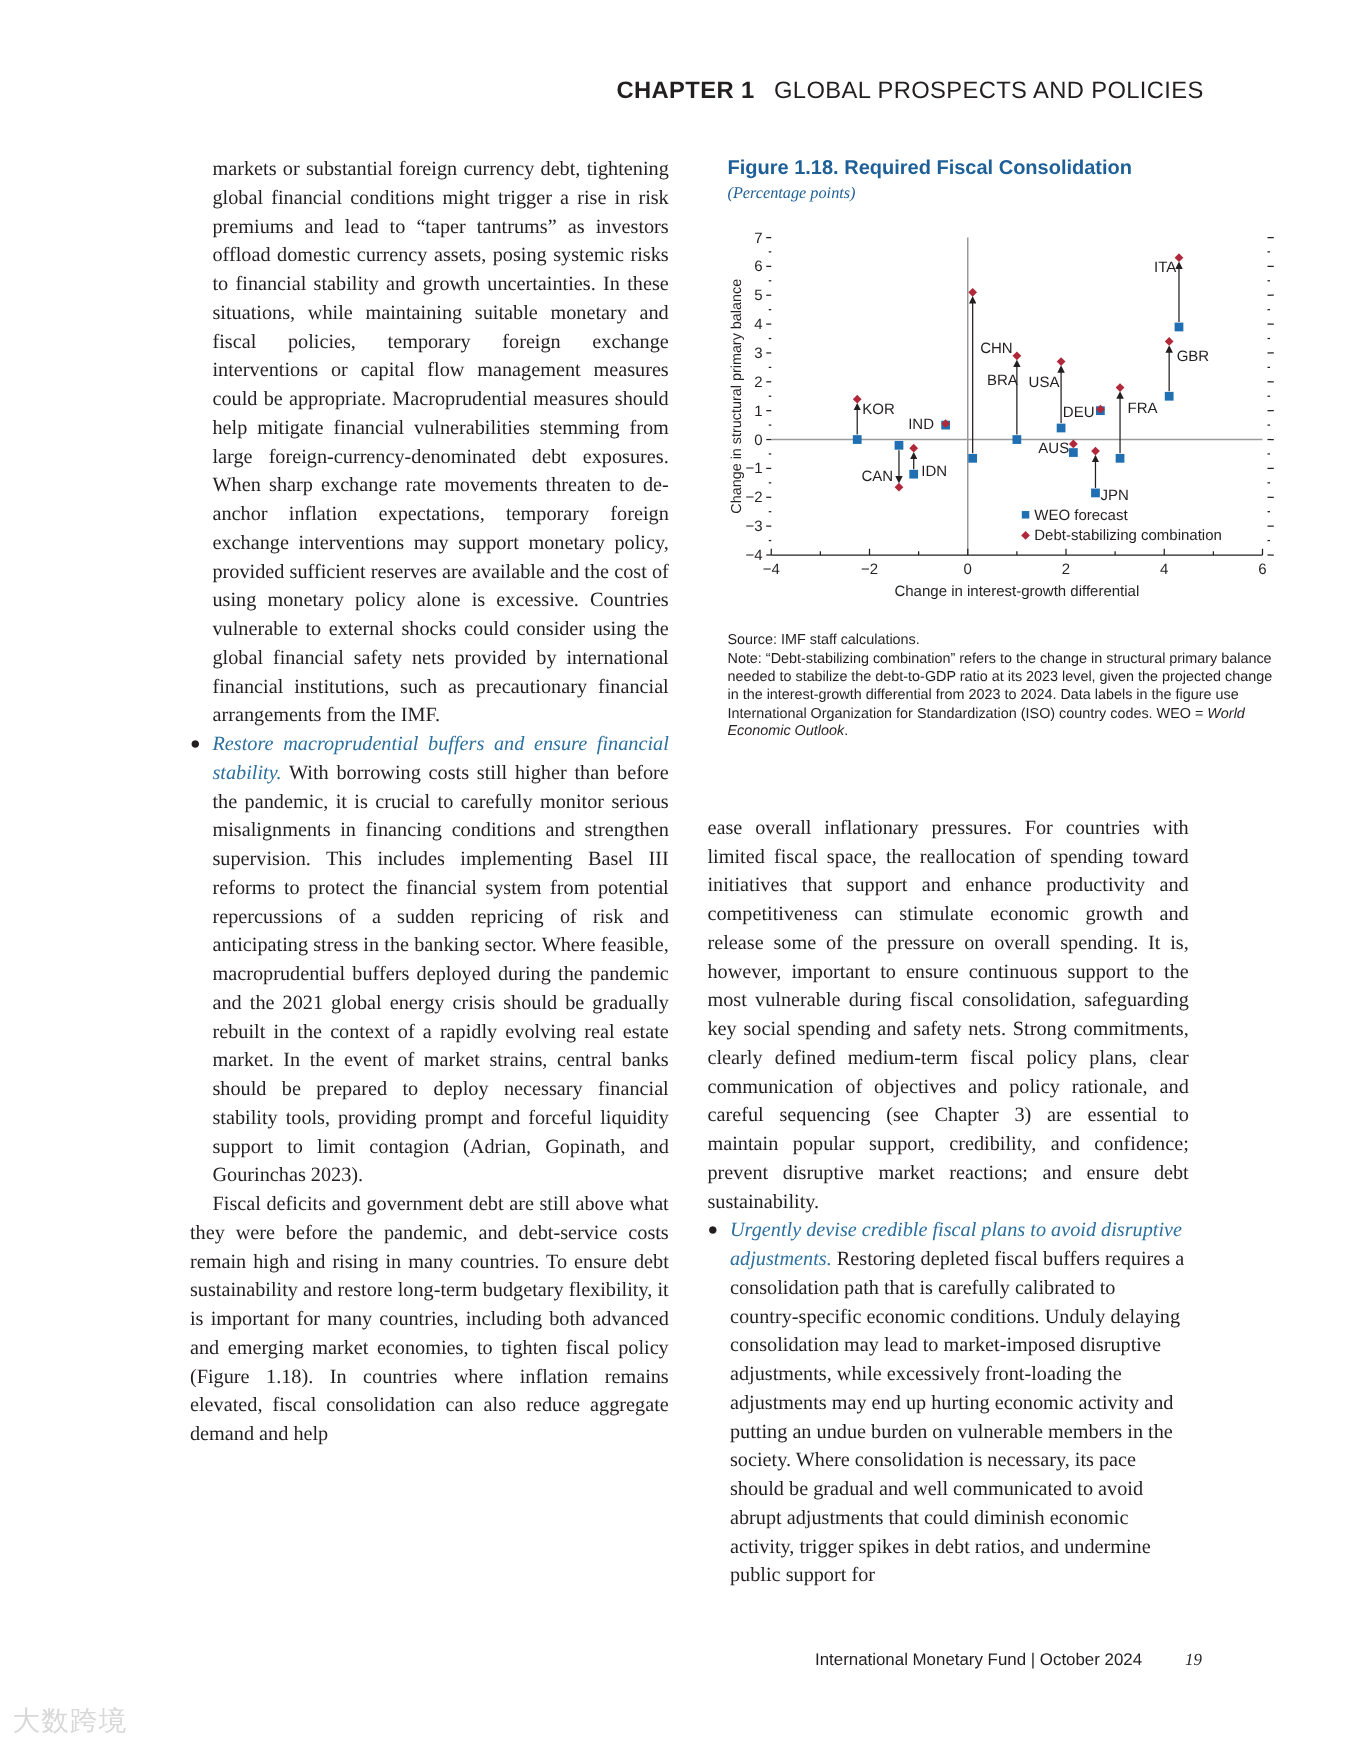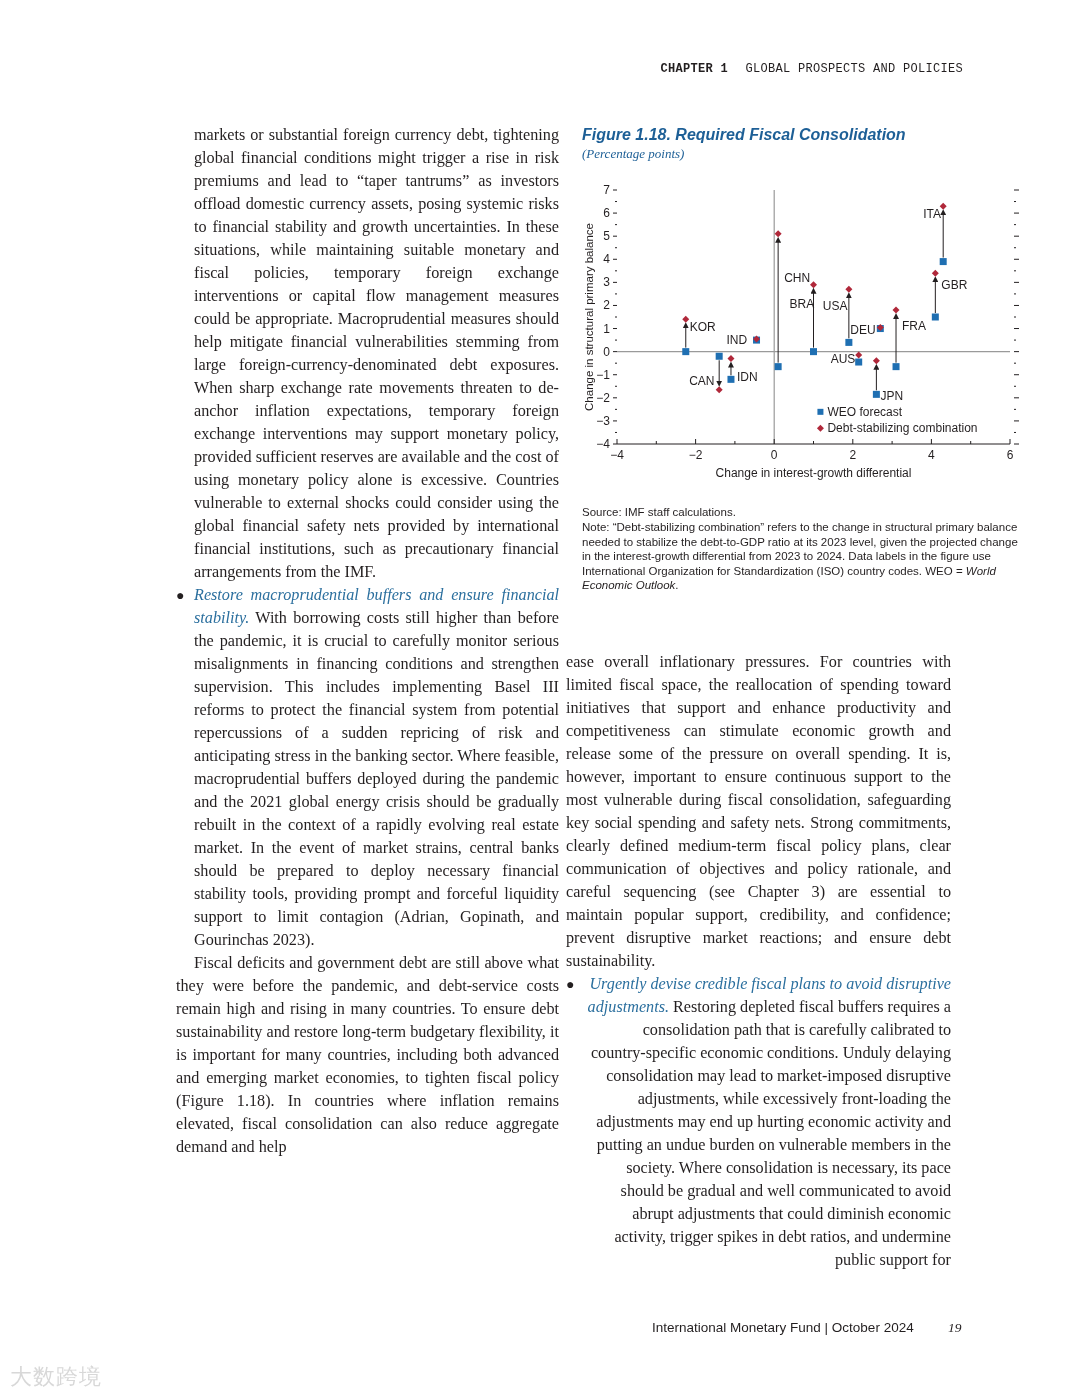--- a/index.html
+++ b/index.html
@@ -1,28 +1,28 @@
 <!DOCTYPE html>
 <html><head>
 <meta charset="utf-8">
 <style>
   html, body { margin:0; padding:0; background:#ffffff; }
   body { width:1080px; height:1397px; position:relative; overflow:hidden; font-family:"Liberation Serif", serif; color:#231f20; }
-  .running-head { position:absolute; top:62px; right:117px; font-family:Liberation Mono, monospace; font-size:12px; letter-spacing:0.3px; color:#231f20; }
+  .running-head { position:absolute; top:62px; right:117px; font-family:Liberation Sans, sans-serif; font-size:19px; letter-spacing:0.3px; color:#231f20; }
   .running-head .chap { font-weight:bold; margin-right:10px; }
   .col { position:absolute; font-size:16.2px; line-height:23px; }
-  .col p { margin:0;text-align:right; }
-  .left-col { left:194px; top:124px; width:365px; }
+  .col p { margin:0; }
+  .left-col { left:170px; top:124px; width:365px; }
   .right-col { left:566px; top:651px; width:385px; }
   .bullet { position:relative; }
   .bullet-dot { position:absolute; left:-18px; top:0; font-size:14px; }
   .lead-italic { font-style:italic; color:#2b6f9e; }
   .section-title { font-family:"Liberation Sans", sans-serif; font-weight:bold; color:#1d5f96; font-size:18px; line-height:22px; margin:36px 0 10px -18px; width:360px; }
   .para-indent { text-indent:18px; margin-left:-18px !important; }
-  .fig-title { position:absolute; left:582px; top:126px; font-family:"Liberation Sans", sans-serif; font-weight:bold; color:#1d5f96; font-size:16px;font-style:italic; }
+  .fig-title { position:absolute; left:582px; top:126px; font-family:"Liberation Sans", sans-serif; font-weight:bold; color:#1d5f96; font-size:16px; }
   .fig-sub { position:absolute; left:582px; top:146px; font-family:Liberation Serif, serif; font-style:italic; color:#1d5f96; font-size:13px; }
   .chart { position:absolute; left:576px; top:178px; width:450px; height:310px; }
   .chart text { font-family:"Liberation Sans", sans-serif; }
   .fig-source { position:absolute; left:582px; top:506px; font-family:"Liberation Sans", sans-serif; font-size:11.5px; color:#231f20; width:440px; }
   .fig-note { position:absolute; left:582px; top:520px; font-family:"Liberation Sans", sans-serif; font-size:11.5px; line-height:14.5px; color:#231f20; width:440px; }
   .footer { position:absolute; top:1320px; left:652px; font-family:Liberation Sans, sans-serif; font-size:13.5px; color:#231f20; }
   .page-num { position:absolute; top:1320px; left:948px; font-family:Liberation Serif, serif; font-style:italic; font-size:13.5px; color:#231f20; }
   .watermark { position:absolute; left:10px; top:1362px; font-family:"DejaVu Sans", sans-serif; font-size:22px; color:#d8d8d8; letter-spacing:1px; }
 </style>
 </head>

